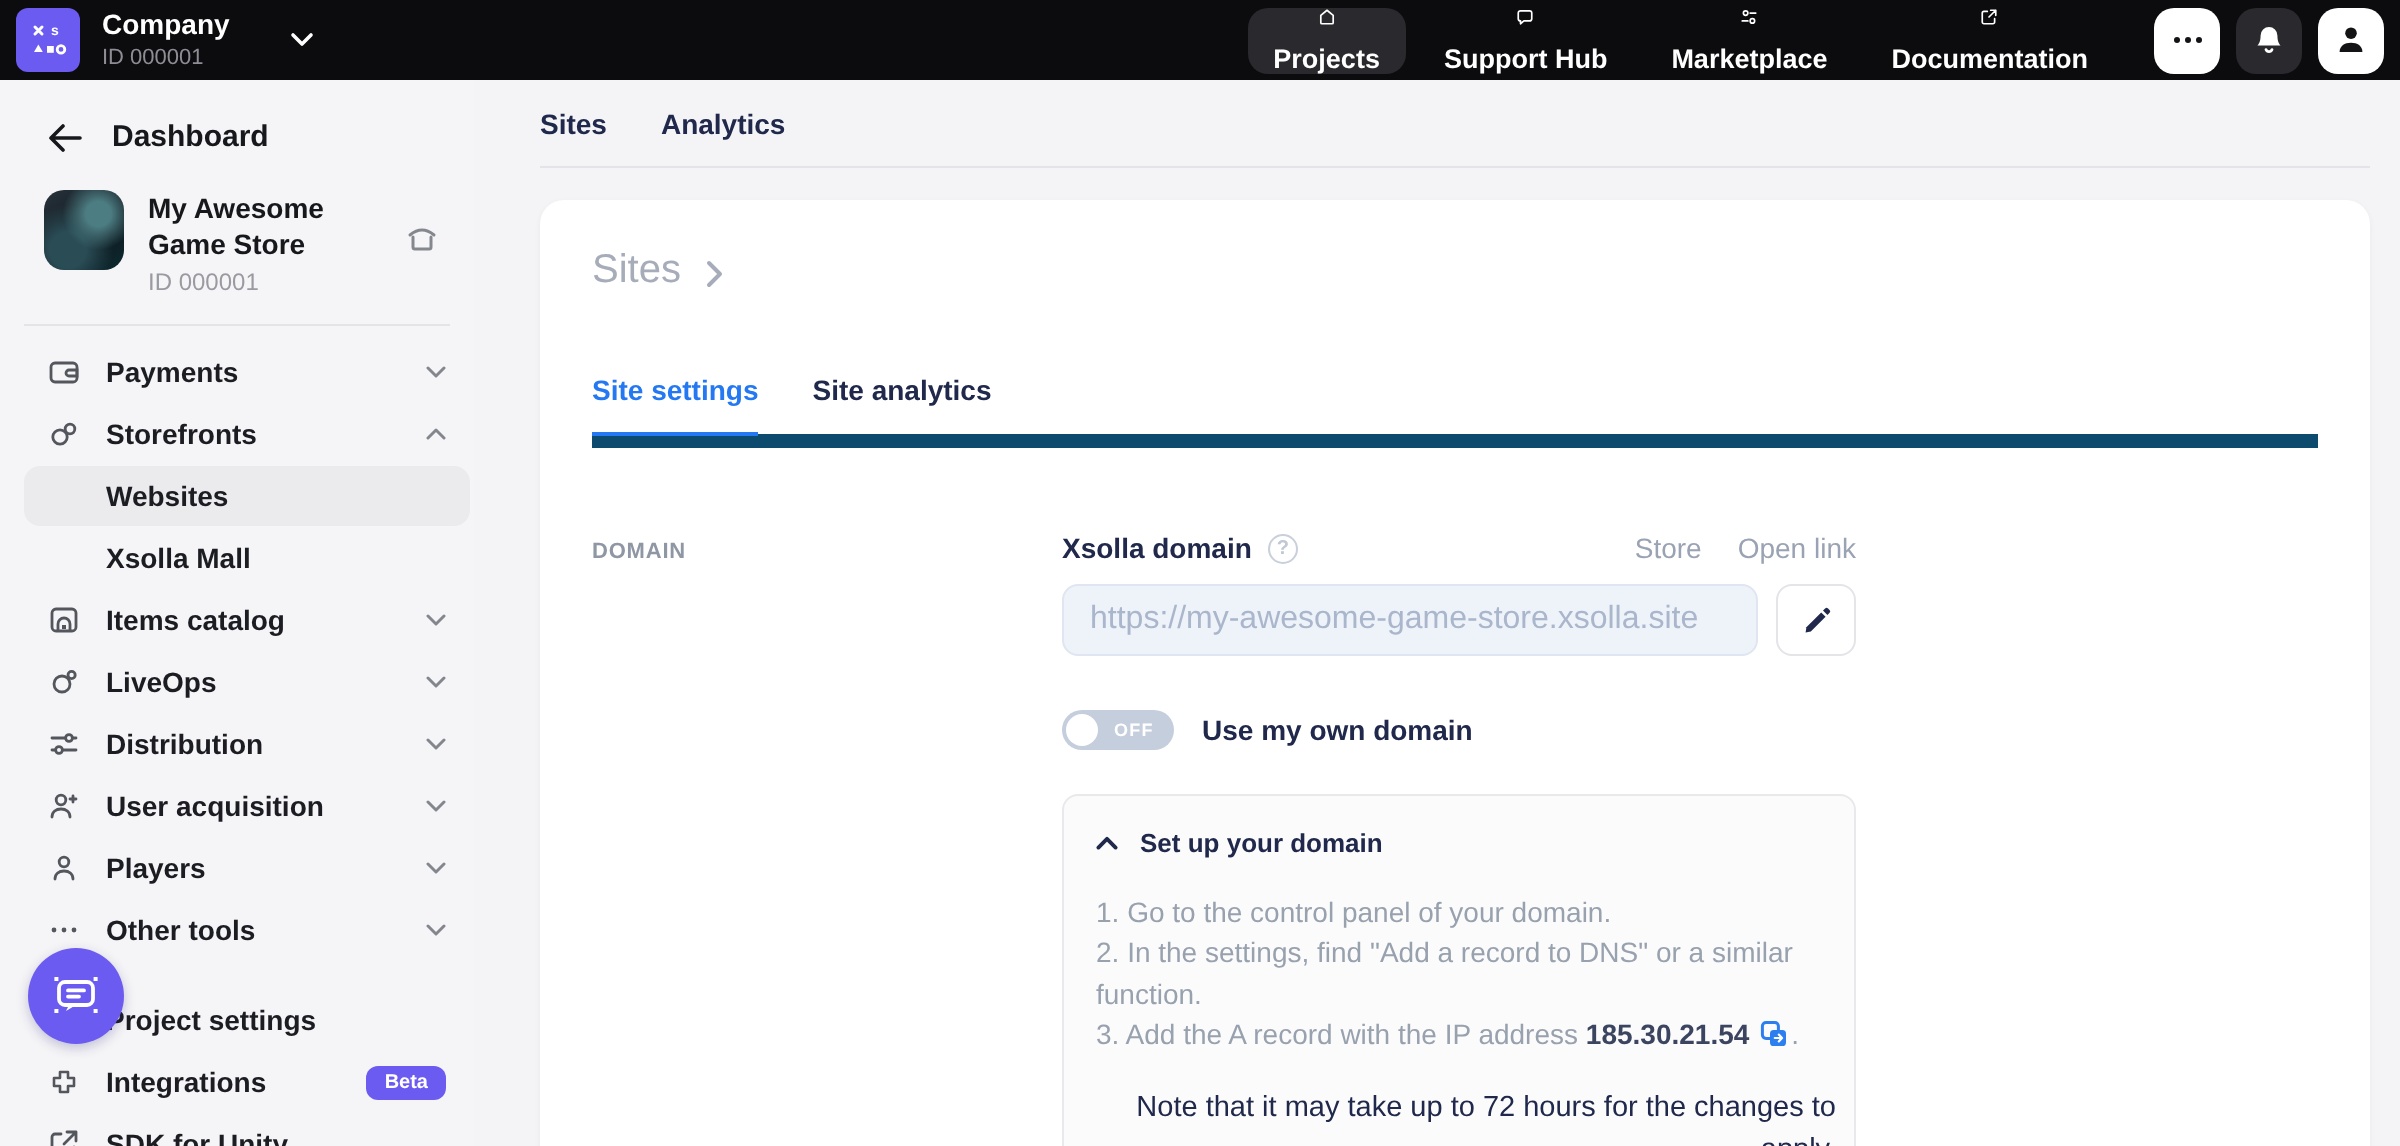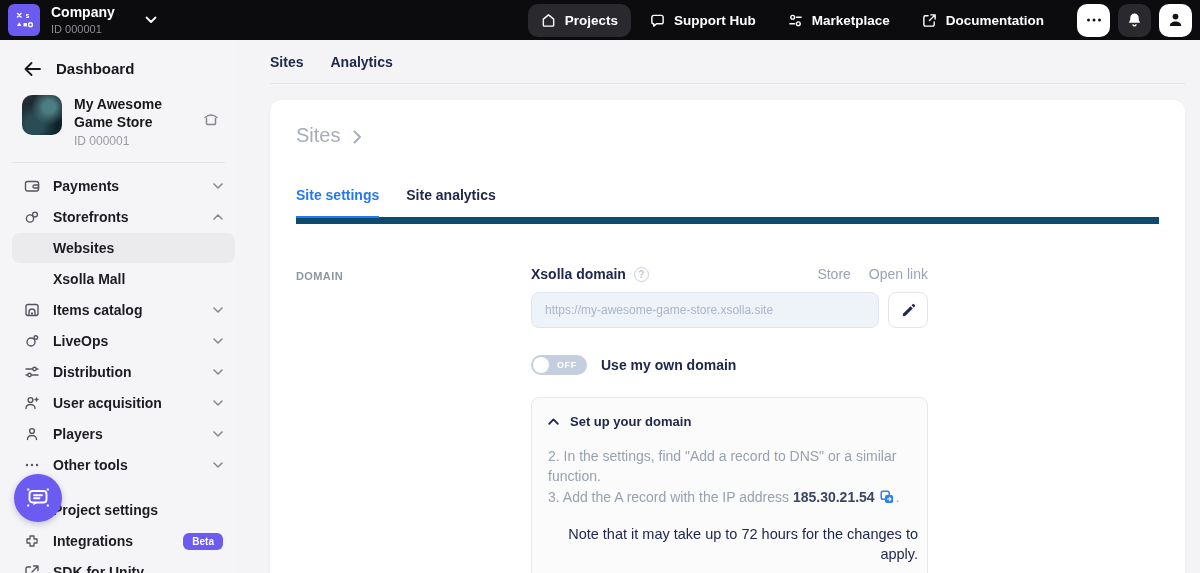--- a/index.html
+++ b/index.html
@@ -24,20 +24,21 @@
   }
   .company-block { line-height:1.1; margin-right:30px; }
   .company-name { color:#fff; font-size:14px; font-weight:bold; }
   .company-id { color:#8d8d94; font-size:11px; margin-top:2px; }
   .topbar-chevron { color:#fff; margin-right:10px; cursor:pointer; }
   .topnav { margin-left:auto; display:flex; align-items:center; gap:6px; }
   .topnav-item {
     display:flex; align-items:center; gap:9px; height:33px; padding:0 13px;
     color:#fff; font-size:13.5px; font-weight:bold; border-radius:10px; cursor:pointer;
     white-space:nowrap;
+    flex-direction:column;
   }
   .topnav-item.active { background:#2a2a2e; }
   .right-btns { display:flex; gap:8px; margin-left:20px; }
   .sq-btn {
     width:33px; height:33px; border-radius:10px; display:flex;
     align-items:center; justify-content:center; cursor:pointer; border:none;
   }
   .sq-btn.light { background:#fff; color:#131316; }
   .sq-btn.dark  { background:#2a2a2e; color:#fff; }
 
@@ -124,21 +125,21 @@
     width:15px; height:15px; border-radius:50%; border:1.5px solid #c9d0db;
     color:#c0c8d4; font-size:10px; font-weight:bold; display:flex;
     align-items:center; justify-content:center; margin-left:8px; cursor:pointer;
   }
   .head-actions { margin-left:auto; display:flex; gap:18px; }
   .head-action { color:#9aa3b3; font-size:14px; cursor:default; }
 
   .input-row { display:flex; gap:9px; margin-top:10px; }
   .domain-input {
     flex:1; height:36px; border:1px solid #dfe6f1; background:#eef2f9;
-    border-radius:8px; padding:0 13px; font-size:12px; color:#20294c;
+    border-radius:8px; padding:0 13px; font-size:16px; color:#20294c;
     font-family:"Liberation Sans", sans-serif; outline:none;
   }
   .domain-input::placeholder { color:#a9b6cb; }
   .edit-btn {
     width:40px; height:36px; background:#fff; border:1px solid #e4e4e9;
     border-radius:8px; display:flex; align-items:center; justify-content:center;
     cursor:pointer;
   }
 
   .toggle-row { display:flex; align-items:center; gap:14px; margin-top:27px; }
@@ -466,20 +467,21 @@
         </div>
 
         <div class="setup-panel">
           <div class="panel-head">
             <svg width="11" height="7" viewBox="0 0 11 7" fill="none">
               <path d="M1.2 5.8 L5.5 1.4 L9.8 5.8" stroke="#20294c" stroke-width="1.9" stroke-linecap="round" stroke-linejoin="round"></path>
             </svg>
             <span class="panel-title">Set up your domain</span>
           </div>
           <div class="steps">
+            <p class="step">1. Go to the control panel of your domain.</p>
             <p class="step">2. In the settings, find "Add a record to DNS" or a similar function.</p>
             <p class="step"><span>3. Add the A record with the IP address</span>
               <span class="ip">185.30.21.54</span><span class="copy-ip-icon"><svg width="14" height="14" viewBox="0 0 14 14">
                     <rect x="1.2" y="1.2" width="8" height="8" rx="1.8" fill="none" stroke="#2d7ff0" stroke-width="1.5"></rect>
                     <rect x="5" y="5" width="8" height="8" rx="1.8" fill="#2d7ff0"></rect>
                     <path d="M7.4 9 h3.2 M9.4 7.3 L11 9 L9.4 10.7" stroke="#fff" stroke-width="1.1" fill="none" stroke-linecap="round" stroke-linejoin="round"></path>
                   </svg></span><span>.</span>
             </p>
           </div>
           <div class="note">Note that it may take up to 72 hours for the changes to apply.</div>

